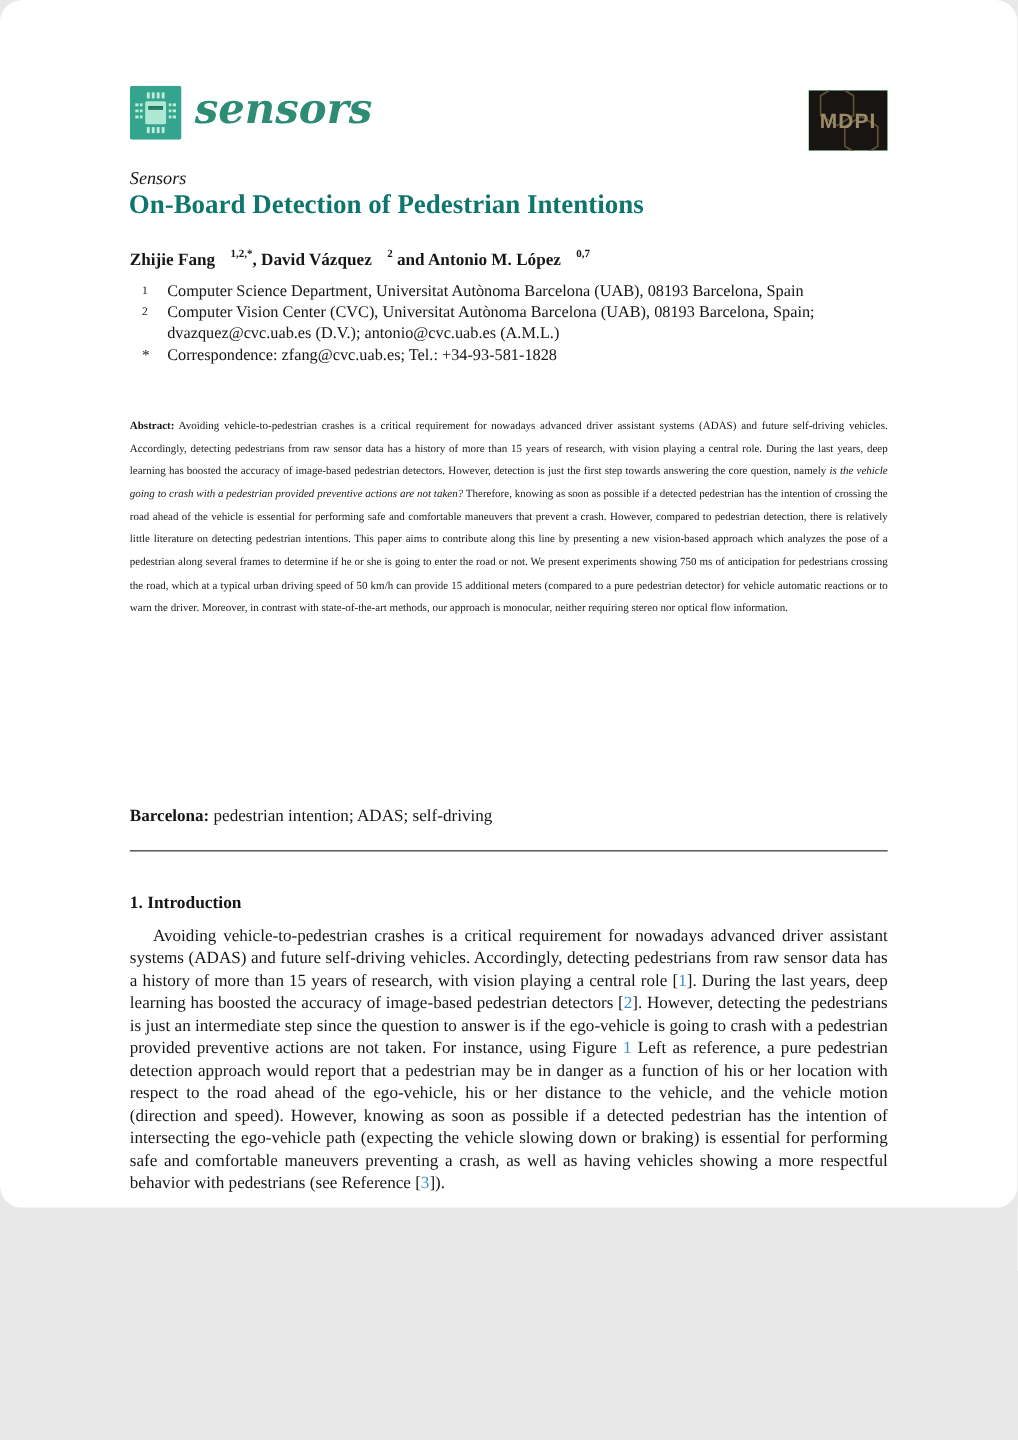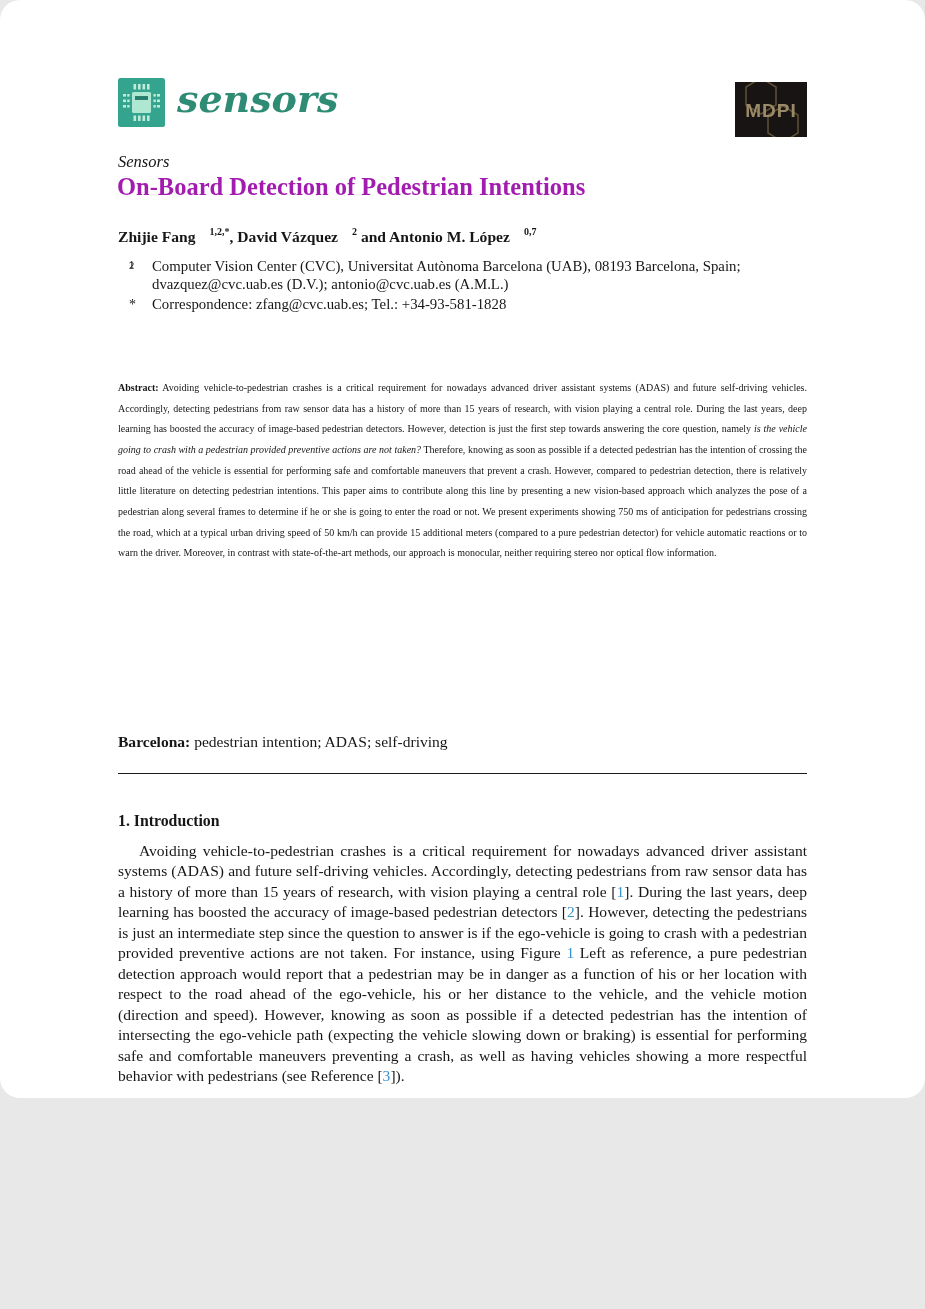--- a/index.html
+++ b/index.html
@@ -30,21 +30,21 @@
     overflow:hidden;
   }
   
   .article-type {
     position:absolute; left:118px; top:152px;
     font-style:italic; font-size:16.5px;
   }
   .paper-title {
     position:absolute; left:117px; top:172px; width:700px;
     font-weight:bold; font-size:24.5px; line-height:30px;
-    color:#a21caf;
+    color:#0f766e;
   }
   
   .authors {
     position:absolute; left:118px; top:227px; width:689px;
     font-weight:bold; font-size:15.6px;
   }
   .authors sup { font-size:10px; position:relative; top:-1px; margin-left:14px; }
   
   .affiliations { position:absolute; left:118px; top:256px; width:700px; font-size:14.8px; }
   .affil-item { position:relative; padding-left:34px; line-height:18.9px; margin-bottom:0.5px; }
@@ -137,20 +137,21 @@
   <div class="article-type">Sensors</div>
   <h1 class="paper-title" style="margin:0;">On-Board Detection of Pedestrian Intentions</h1>
 
   <div class="authors">
     <span>Zhijie Fang</span><sup>1,2,*</sup><span>, </span><span>David Vázquez</span><sup>2</sup><span> and </span><span>Antonio M. López</span><sup>0,7</sup>
   </div>
 
   <div class="affiliations">
     <div class="affil-item">
       <span class="affil-marker">1</span>
+      <span>Computer Science Department, Universitat Autònoma Barcelona (UAB), 08193 Barcelona, Spain</span>
     </div>
     <div class="affil-item">
       <span class="affil-marker">2</span>
       <span>Computer Vision Center (CVC), Universitat Autònoma Barcelona (UAB), 08193 Barcelona, Spain; dvazquez@cvc.uab.es (D.V.); antonio@cvc.uab.es (A.M.L.)</span>
     </div>
     <div class="affil-item">
       <span class="affil-marker star">*</span>
       <span>Correspondence: zfang@cvc.uab.es; Tel.: +34-93-581-1828</span>
     </div>
   </div>

